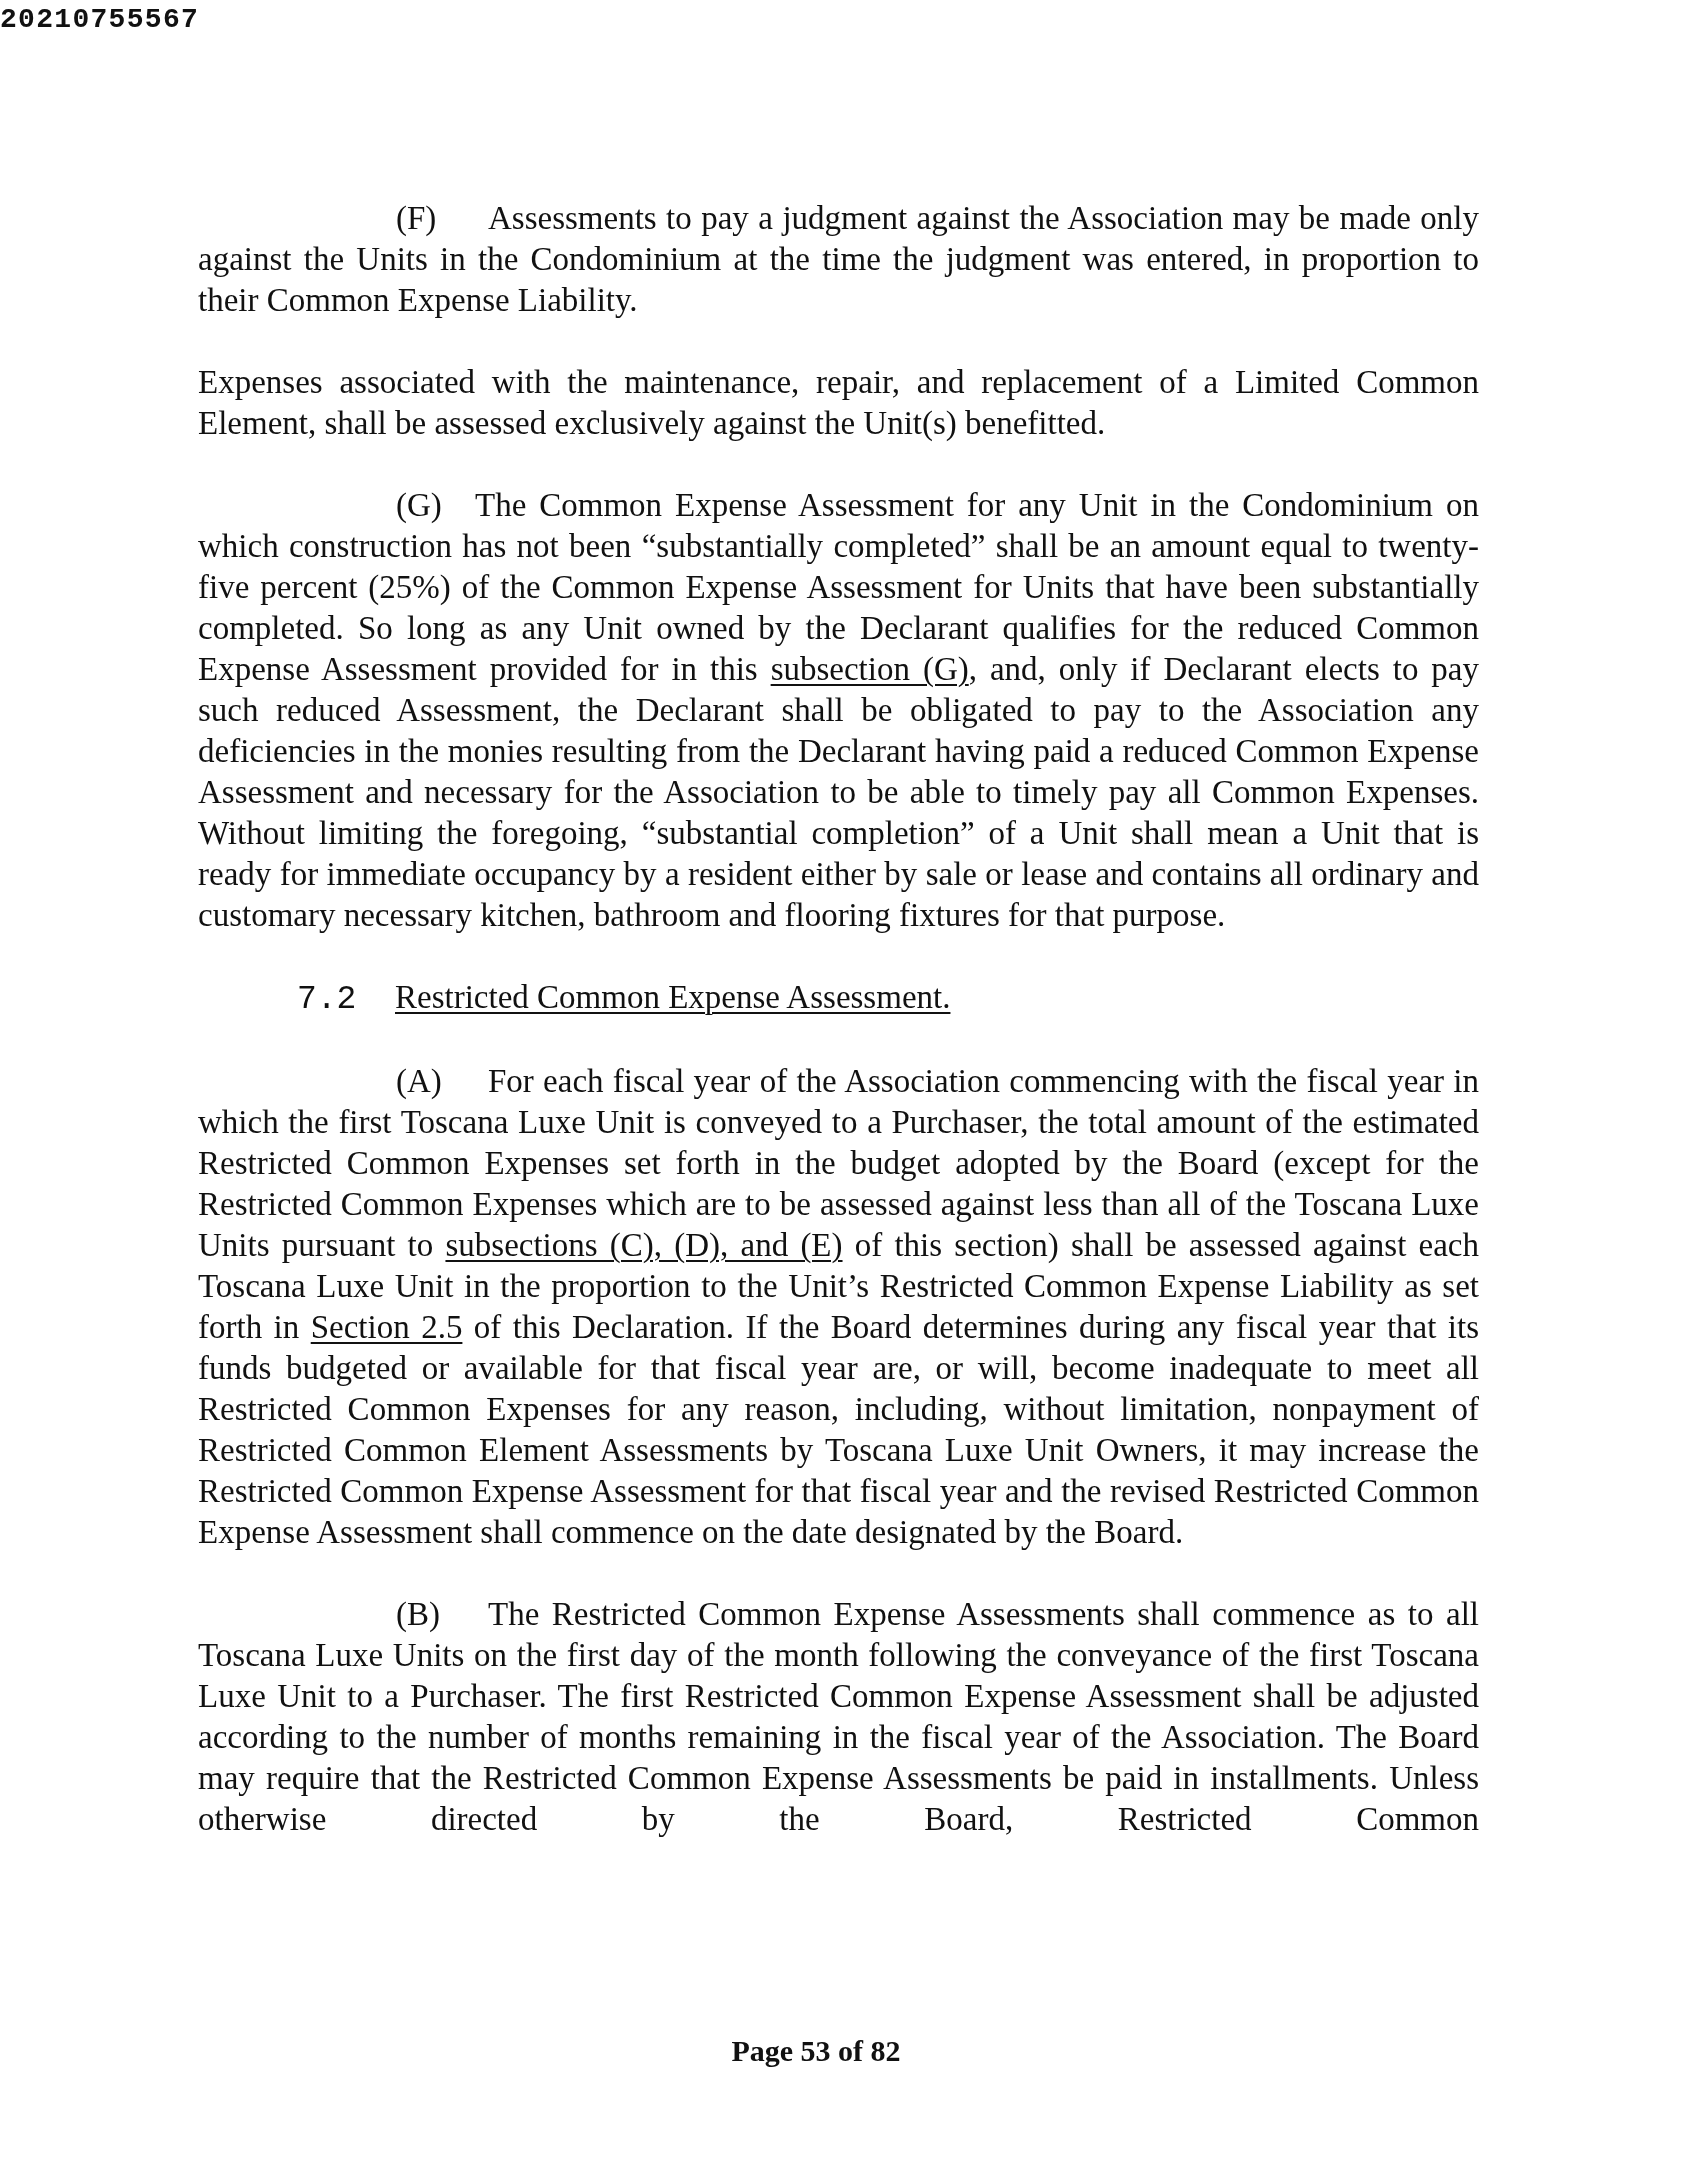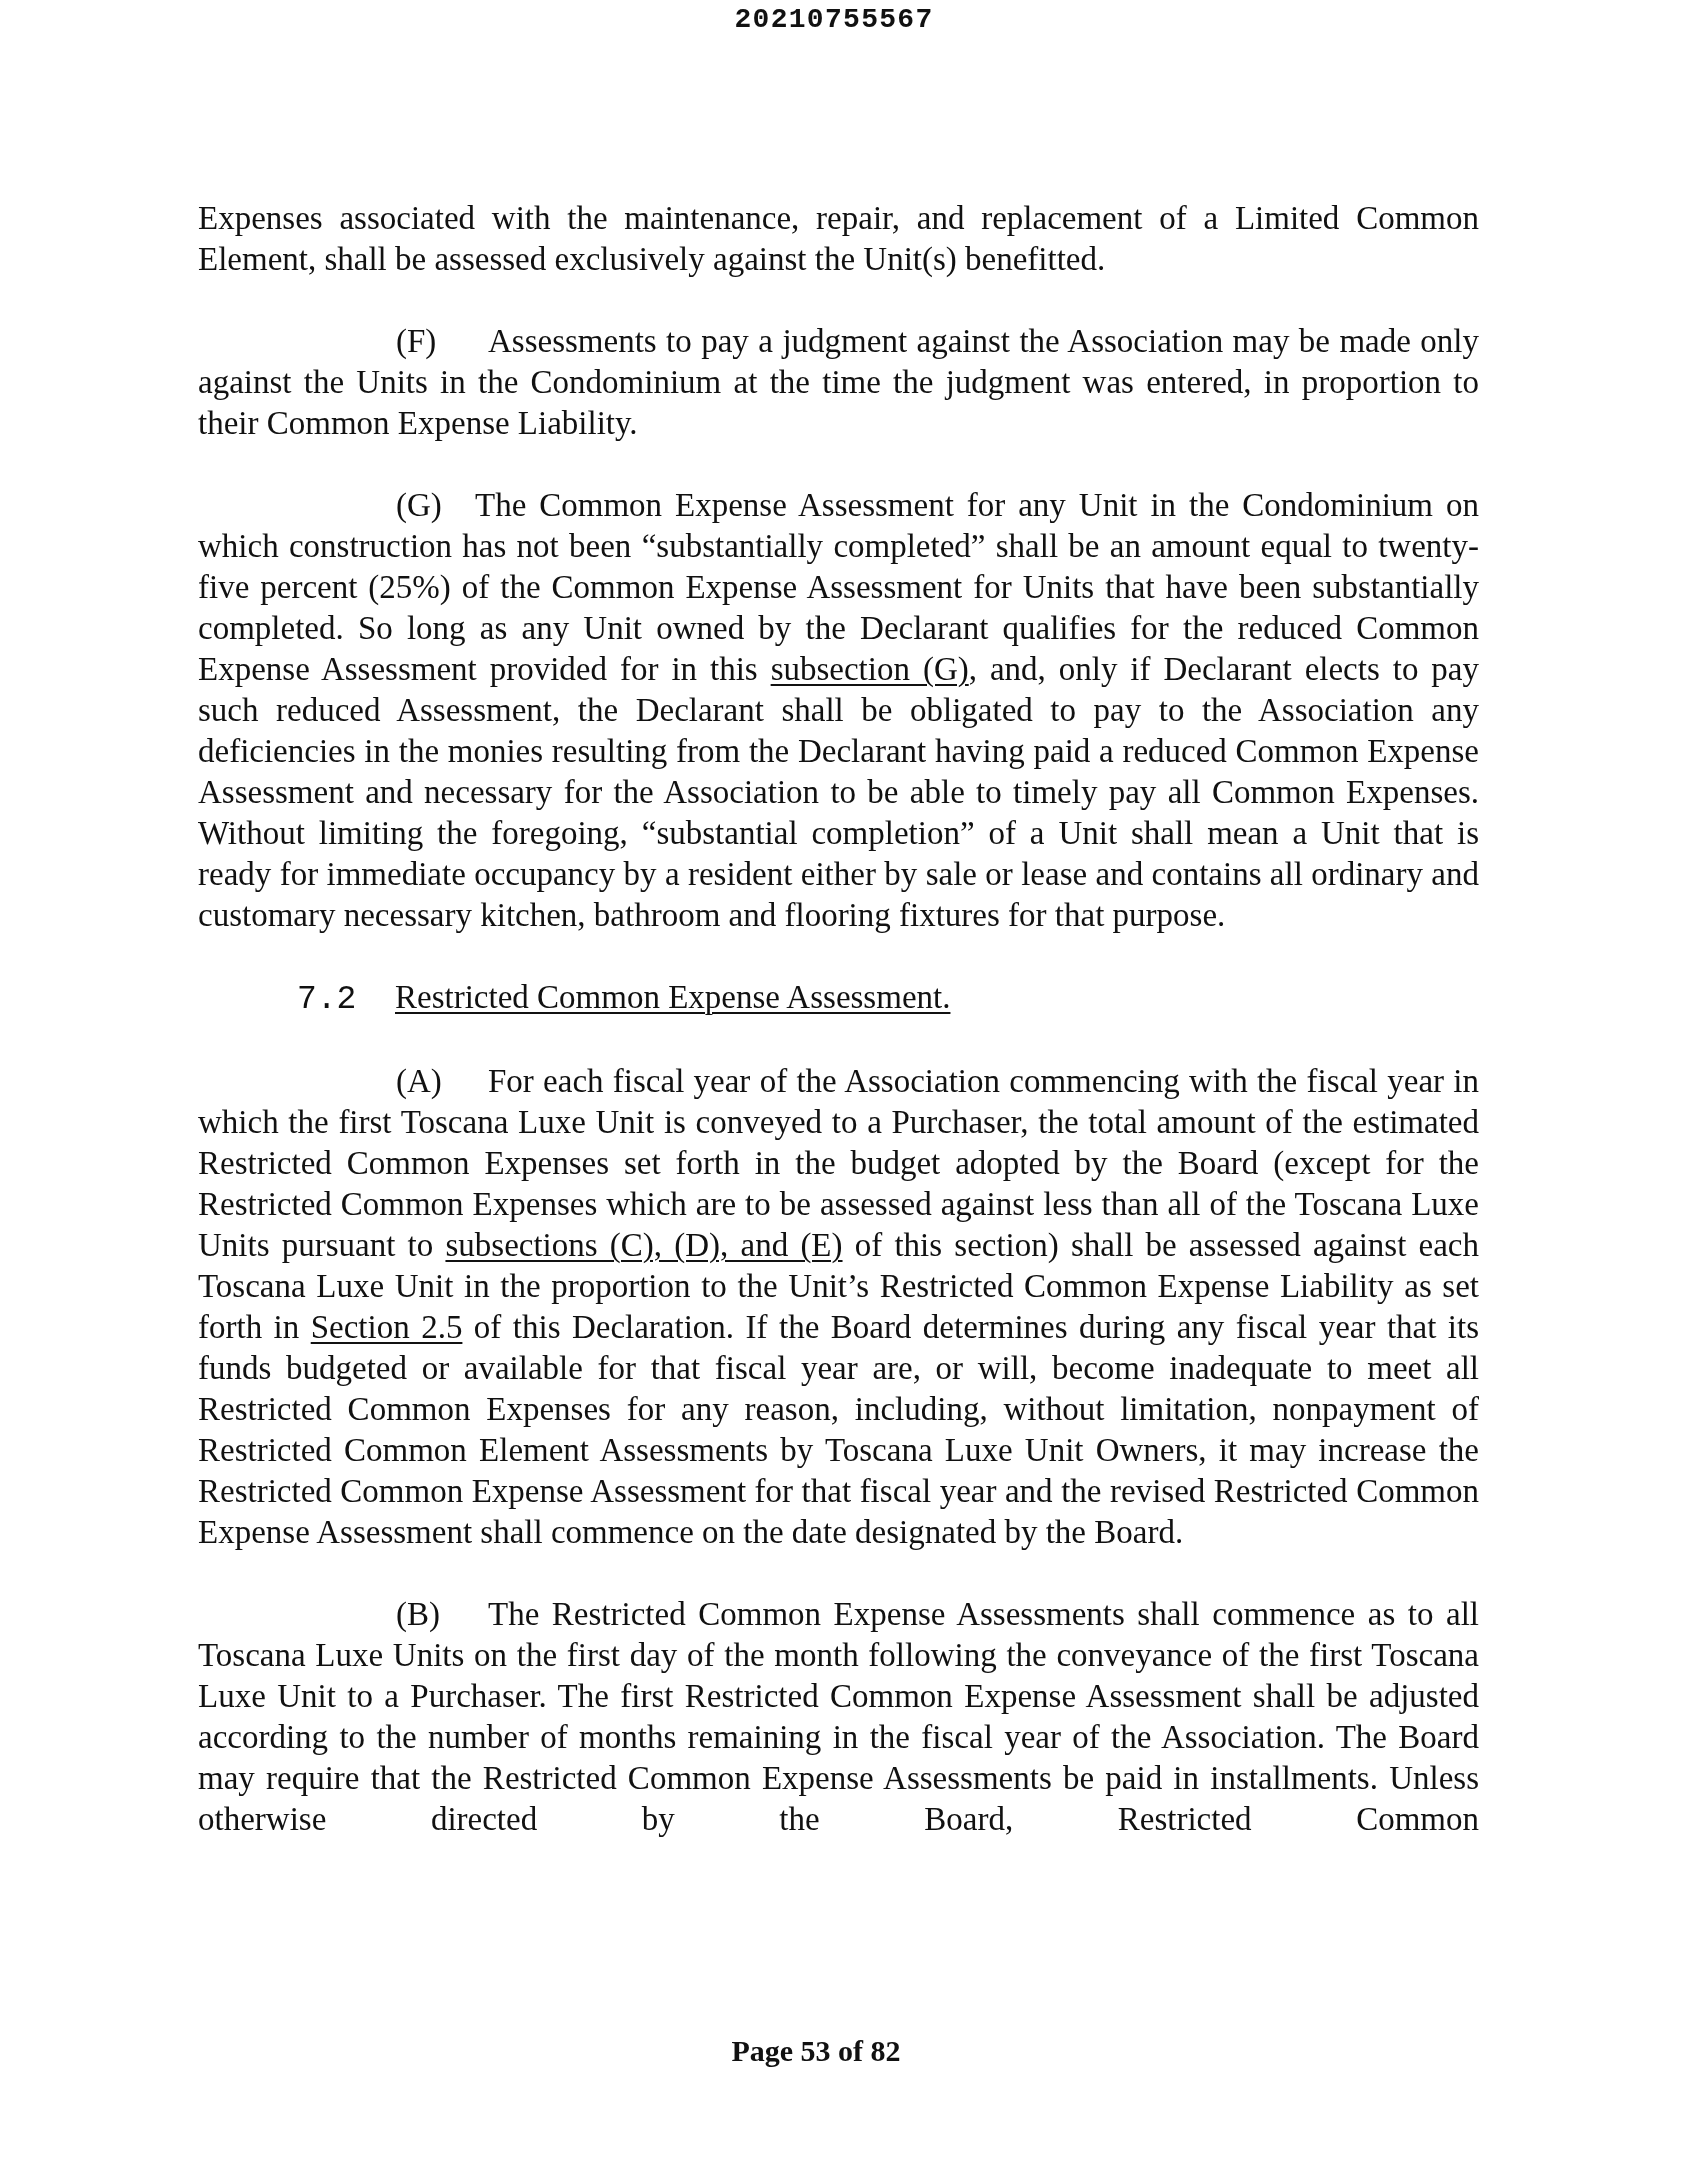--- a/index.html
+++ b/index.html
@@ -13,21 +13,21 @@
       position: relative;
       overflow: hidden;
       color: #111111;
       font-family: "Liberation Serif", "DejaVu Serif", serif;
     }
     .doc-number {
       position: absolute;
       top: 2.6px;
       left: 0;
       width: 1668px;
-      text-align: center;
+      text-align: left;
       font-family: "Liberation Mono", "DejaVu Sans Mono", monospace;
       font-weight: bold;
       font-size: 28px;
       letter-spacing: 1.3px;
       line-height: 33px;
     }
     .body-text {
       position: absolute;
       left: 198px;
       width: 1281px;
@@ -74,23 +74,23 @@
       line-height: 37px;
     }
   </style>
 </head>
 <body>
 
 <div class="doc-number">20210755567</div>
 
 <div class="body-text">
 
+  <p class="para indent"><span class="label">(F)</span><span>Assessments to pay a judgment against the Association may be made only against the Units in the Condominium at the time the judgment was entered, in proportion to their Common Expense Liability.</span></p>
+
   <p class="para"><span>Expenses associated with the maintenance, repair, and replacement of a Limited Common Element, shall be assessed exclusively against the Unit(s) benefitted.</span></p>
-
-  <p class="para indent"><span class="label">(F)</span><span>Assessments to pay a judgment against the Association may be made only against the Units in the Condominium at the time the judgment was entered, in proportion to their Common Expense Liability.</span></p>
 
   <p class="para indent"><span class="label g">(G)</span><span>The Common Expense Assessment for any Unit in the Condominium on which construction has not been “substantially completed” shall be an amount equal to twenty-five percent (25%) of the Common Expense Assessment for Units that have been substantially completed.  So long as any Unit owned by the Declarant qualifies for the reduced Common Expense Assessment provided for in this </span><span class="u">subsection (G)</span><span>, and, only if Declarant elects to pay such reduced Assessment, the Declarant shall be obligated to pay to the Association any deficiencies in the monies resulting from the Declarant having paid a reduced Common Expense Assessment and necessary for the Association to be able to timely pay all Common Expenses.  Without limiting the foregoing, “substantial completion” of a Unit shall mean a Unit that is ready for immediate occupancy by a resident either by sale or lease and contains all ordinary and customary necessary kitchen, bathroom and flooring fixtures for that purpose.</span></p>
 
   <p class="section-heading"><span class="num">7.2</span><span class="u">Restricted Common Expense Assessment.</span></p>
 
   <p class="para indent"><span class="label">(A)</span><span>For each fiscal year of the Association commencing with the fiscal year in which the first Toscana Luxe Unit is conveyed to a Purchaser, the total amount of the estimated Restricted Common Expenses set forth in the budget adopted by the Board (except for the Restricted Common Expenses which are to be assessed against less than all of the Toscana Luxe Units pursuant to </span><span class="u">subsections (C), (D), and (E)</span><span> of this section) shall be assessed against each Toscana Luxe Unit in the proportion to the Unit’s Restricted Common Expense Liability as set forth in </span><span class="u">Section 2.5</span><span> of this Declaration.  If the Board determines during any fiscal year that its funds budgeted or available for that fiscal year are, or will, become inadequate to meet all Restricted Common Expenses for any reason, including, without limitation, nonpayment of Restricted Common Element Assessments by Toscana Luxe Unit Owners, it may increase the Restricted Common Expense Assessment for that fiscal year and the revised Restricted Common Expense Assessment shall commence on the date designated by the Board.</span></p>
 
   <p class="para indent" style="text-align-last: justify;"><span class="label">(B)</span><span>The Restricted Common Expense Assessments shall commence as to all Toscana Luxe Units on the first day of the month following the conveyance of the first Toscana Luxe Unit to a Purchaser.  The first Restricted Common Expense Assessment shall be adjusted according to the number of months remaining in the fiscal year of the Association.  The Board may require that the Restricted Common Expense Assessments be paid in installments.  Unless otherwise directed by the Board, Restricted Common</span></p>
 
 </div>

